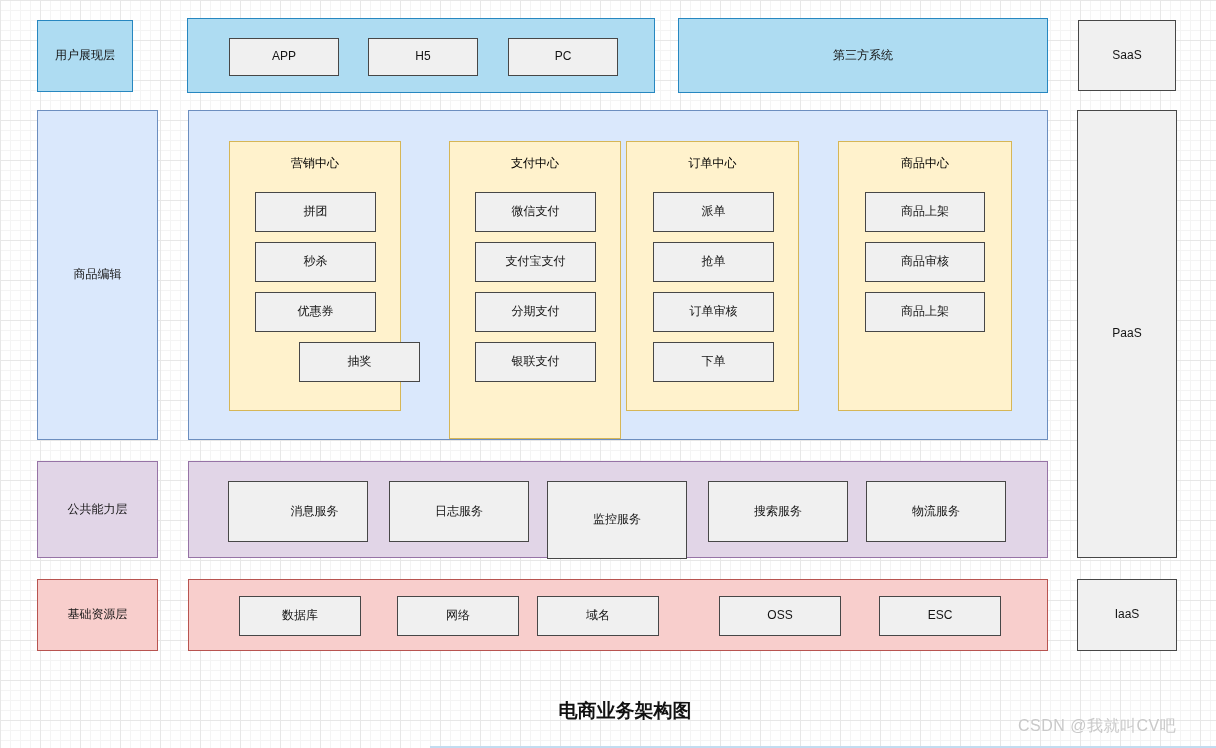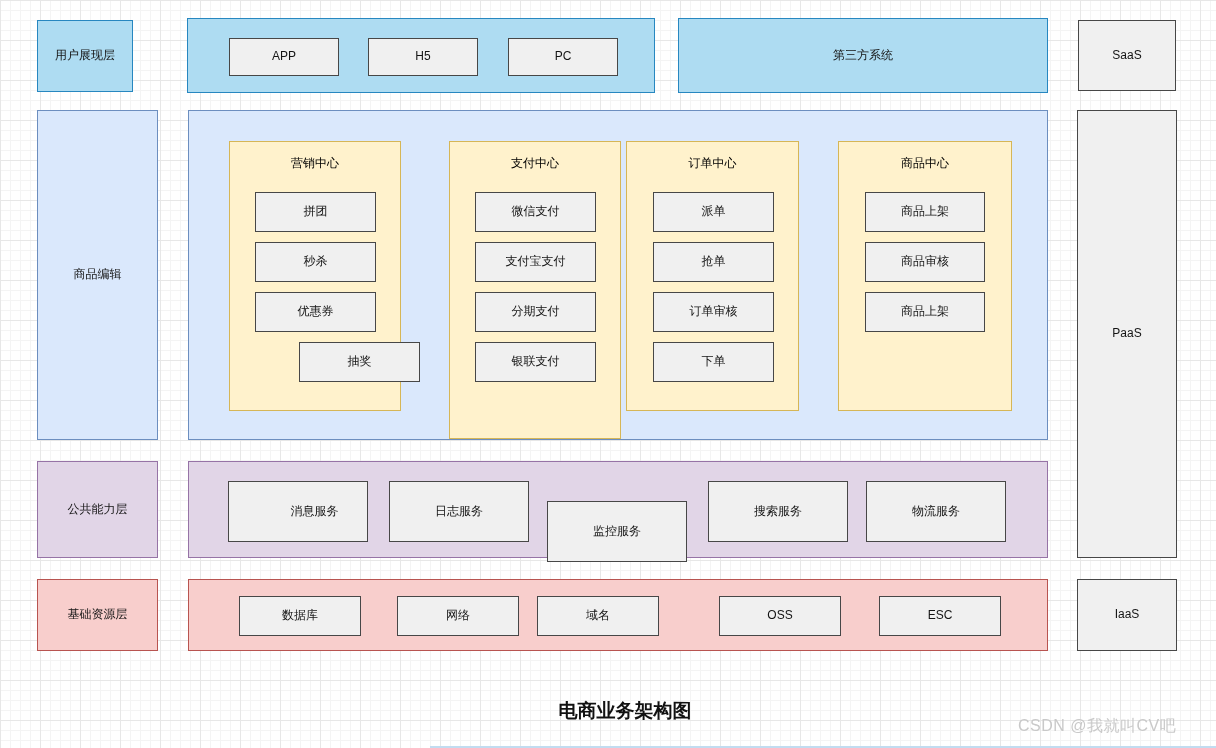--- a/index.html
+++ b/index.html
@@ -105,21 +105,21 @@
     </div>
   </div>
 
   <div class="box gray" style="left:1077px;top:110px;width:100px;height:448px;">PaaS</div>
 
   <div class="box purple" style="left:37px;top:461px;width:121px;height:97px;">公共能力层</div>
 
   <div class="box purple" style="left:188px;top:461px;width:860px;height:97px;">
     <div class="box gray" style="left:39px;top:19px;width:140px;height:61px;padding-left:33px;">消息服务</div>
     <div class="box gray" style="left:200px;top:19px;width:140px;height:61px;">日志服务</div>
-    <div class="box gray" style="left:358px;top:19px;width:140px;height:61px;margin-top:20px;">监控服务</div>
+    <div class="box gray" style="left:358px;top:19px;width:140px;height:78px;">监控服务</div>
     <div class="box gray" style="left:519px;top:19px;width:140px;height:61px;">搜索服务</div>
     <div class="box gray" style="left:677px;top:19px;width:140px;height:61px;">物流服务</div>
   </div>
 
   <div class="box pink" style="left:37px;top:579px;width:121px;height:72px;">基础资源层</div>
 
   <div class="box pink" style="left:188px;top:579px;width:860px;height:72px;">
     <div class="box gray" style="left:50px;top:16px;width:122px;height:40px;">数据库</div>
     <div class="box gray" style="left:208px;top:16px;width:122px;height:40px;">网络</div>
     <div class="box gray" style="left:348px;top:16px;width:122px;height:40px;">域名</div>

